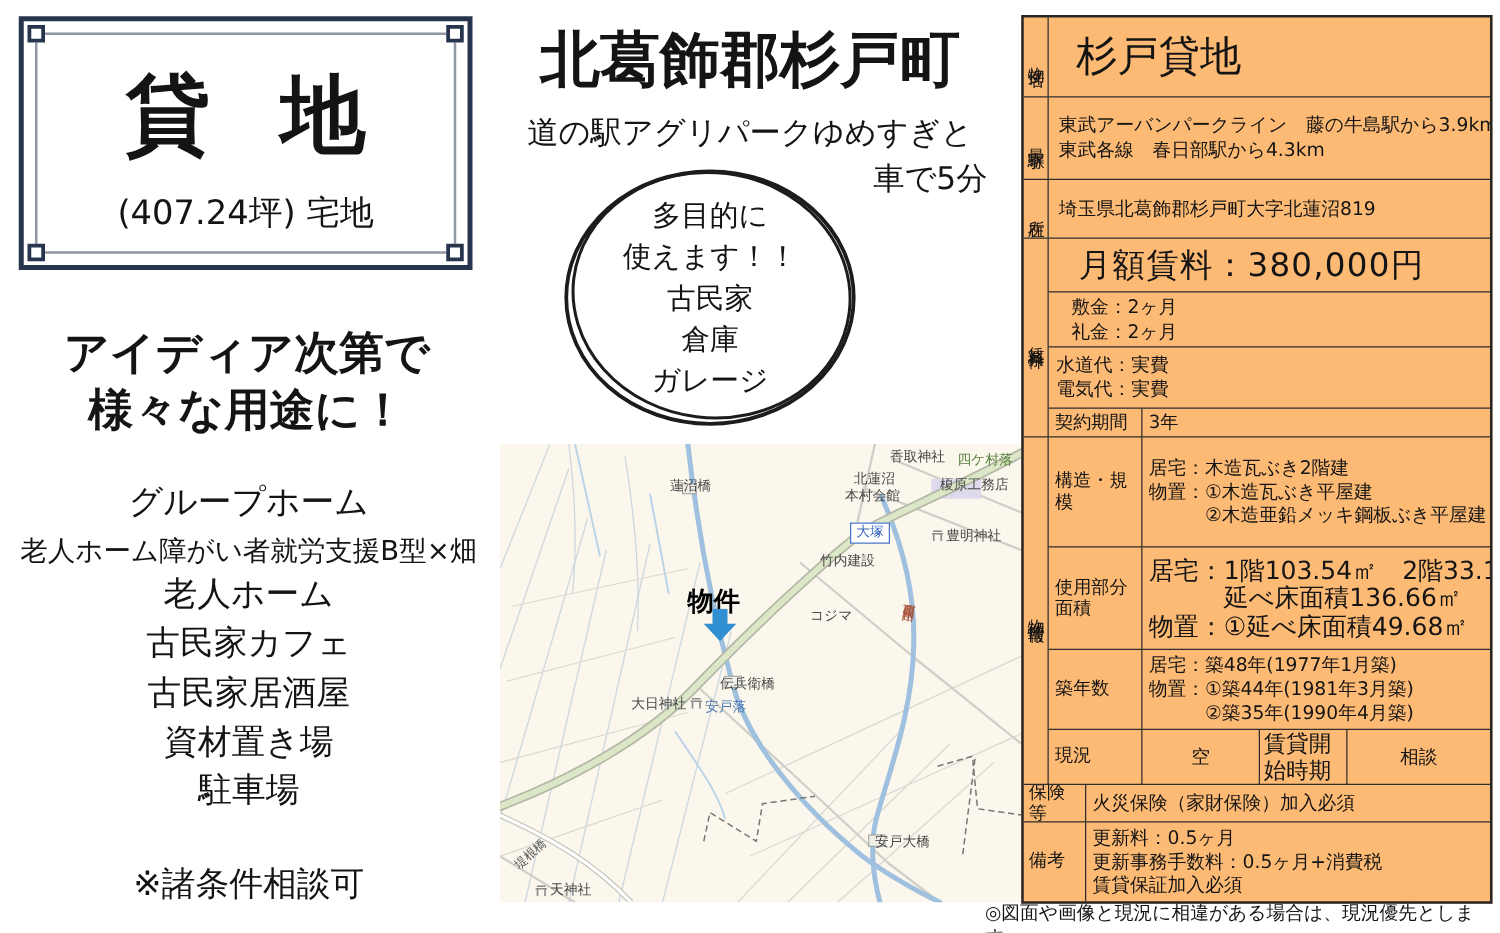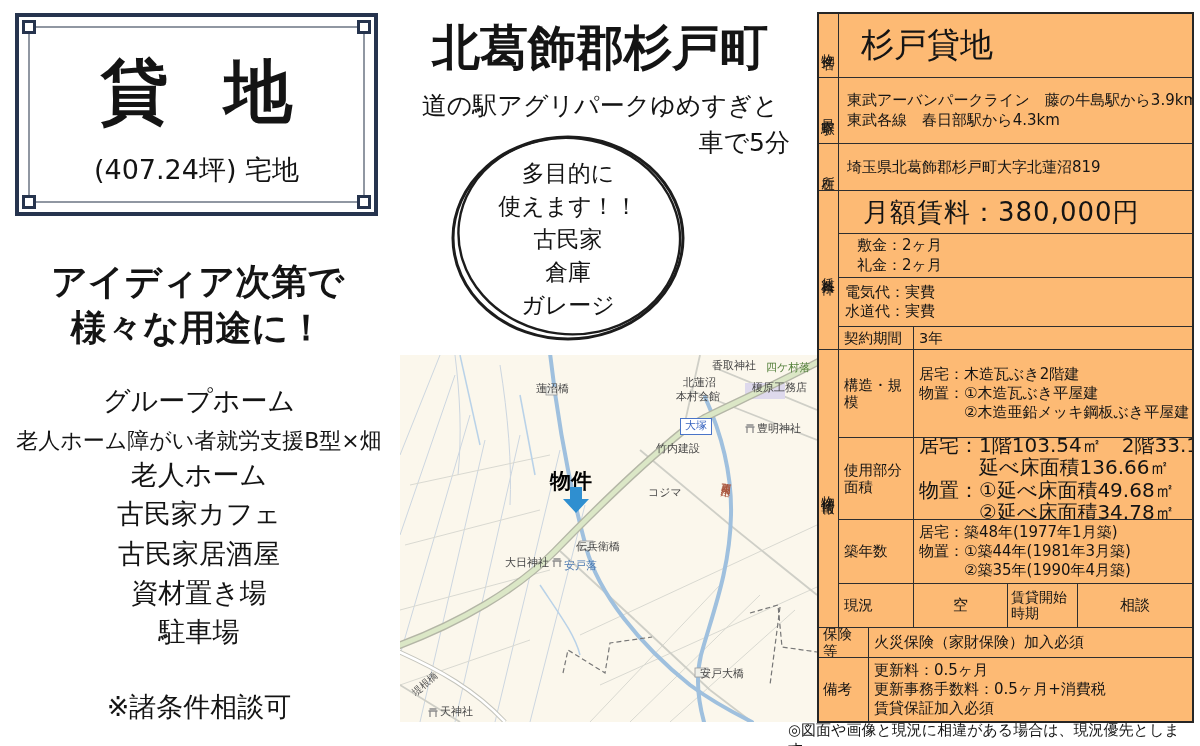--- a/index.html
+++ b/index.html
@@ -52,21 +52,21 @@
        font-size:15px; overflow:hidden; display:flex; flex-direction:column; justify-content:center; }
   .nr { border-right:none; } .nb { border-bottom:none; }
   .vlabel { writing-mode:vertical-rl; text-orientation:upright; display:flex; align-items:center;
             justify-content:center; font-size:13.5px; letter-spacing:2px; padding:2px 0; }
   .big-name { font-size:33px; font-weight:500; padding-left:22px; }
   .monthly { font-size:26px; font-weight:500; padding-left:24px; letter-spacing:1px; }
   .ln { white-space:pre; line-height:1.28; }
   .dense .ln { line-height:1.12; font-size:20px; }
   .sublabel { font-size:14.5px; line-height:1.15; }
   .ctr { align-items:center; text-align:center; }
-  .small-cell { font-size:14px; line-height:1.12; padding:2px 3px;font-family:Liberation Serif, serif; }
+  .small-cell { font-size:18px; line-height:1.12; padding:2px 3px;font-family:Liberation Serif, serif; }
 
   .footer-note { left:788px; top:721px; width:405px; font-size:15px; font-weight:500; }
 </style>
 </head>
 <body>
 
 <div id="stage">
 
   <div class="abs frame-box">
     <div class="frame-inner"></div>
@@ -229,39 +229,38 @@
     <div class="c vlabel" style="grid-area:3/1/4/2;">所在</div>
     <div class="c nr" style="grid-area:3/2/4/7; padding-left:8px;">埼玉県北葛飾郡杉戸町大字北蓮沼819</div>
 
     <div class="c vlabel" style="grid-area:4/1/8/2;">賃料条件</div>
     <div class="c nr monthly" style="grid-area:4/2/5/7;">月額賃料：380,000円</div>
     <div class="c nr" style="grid-area:5/2/6/7; padding-left:18px;">
       <div class="ln">敷金：2ヶ月</div>
       <div class="ln">礼金：2ヶ月</div>
     </div>
     <div class="c nr" style="grid-area:6/2/7/7; padding-left:6px;">
+      <div class="ln">水道代：実費</div>
       <div class="ln">電気代：実費</div>
-      <div class="ln">水道代：実費</div>
     </div>
     <div class="c sublabel" style="grid-area:7/2/8/4;">契約期間</div>
     <div class="c nr sublabel" style="grid-area:7/4/8/7;">3年</div>
 
     <div class="c vlabel" style="grid-area:8/1/12/2;">物件情報</div>
     <div class="c sublabel" style="grid-area:8/2/9/4;">構造・規模</div>
     <div class="c nr" style="grid-area:8/4/9/7;">
       <div class="ln">居宅：木造瓦ぶき2階建</div>
       <div class="ln">物置：①木造瓦ぶき平屋建</div>
       <div class="ln">　　　②木造亜鉛メッキ鋼板ぶき平屋建</div>
     </div>
     <div class="c sublabel" style="grid-area:9/2/10/4;">使用部分面積</div>
     <div class="c nr dense" style="grid-area:9/4/10/7;">
       <div class="ln">居宅：1階103.54㎡　2階33.12㎡</div>
       <div class="ln">　　　延べ床面積136.66㎡</div>
       <div class="ln">物置：①延べ床面積49.68㎡</div>
-      <div class="ln">　　　②延べ床面積34.78㎡</div>
     </div>
     <div class="c sublabel" style="grid-area:10/2/11/4;">築年数</div>
     <div class="c nr" style="grid-area:10/4/11/7;">
       <div class="ln">居宅：築48年(1977年1月築)</div>
       <div class="ln">物置：①築44年(1981年3月築)</div>
       <div class="ln">　　　②築35年(1990年4月築)</div>
     </div>
     <div class="c sublabel" style="grid-area:11/2/12/4;">現況</div>
     <div class="c ctr" style="grid-area:11/4/12/5;">空</div>
     <div class="c small-cell" style="grid-area:11/5/12/6;">賃貸開始時期</div>

